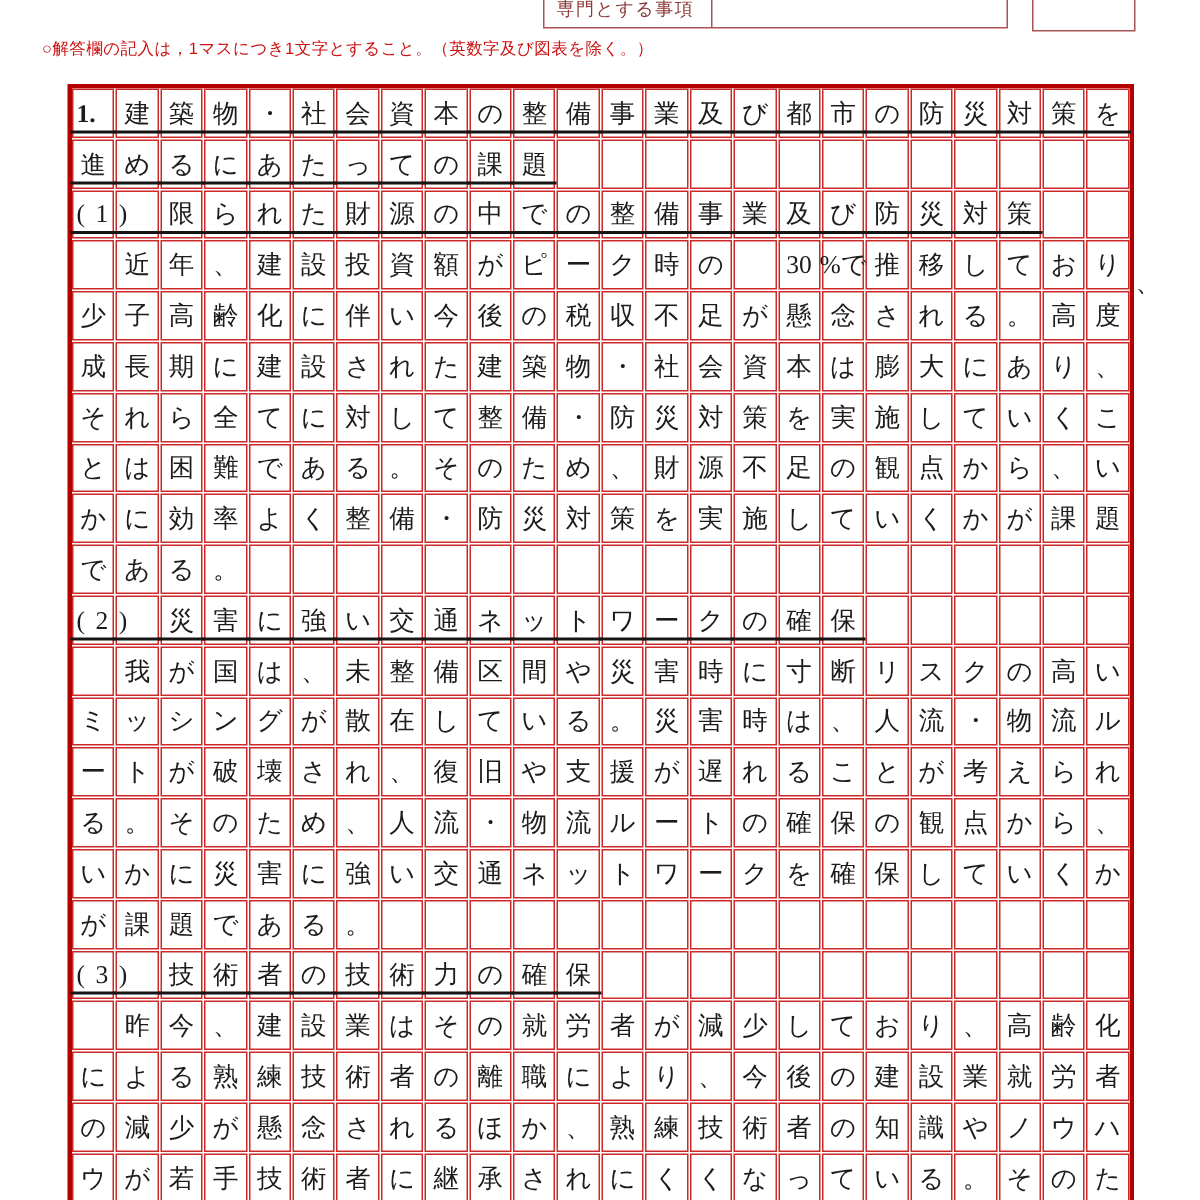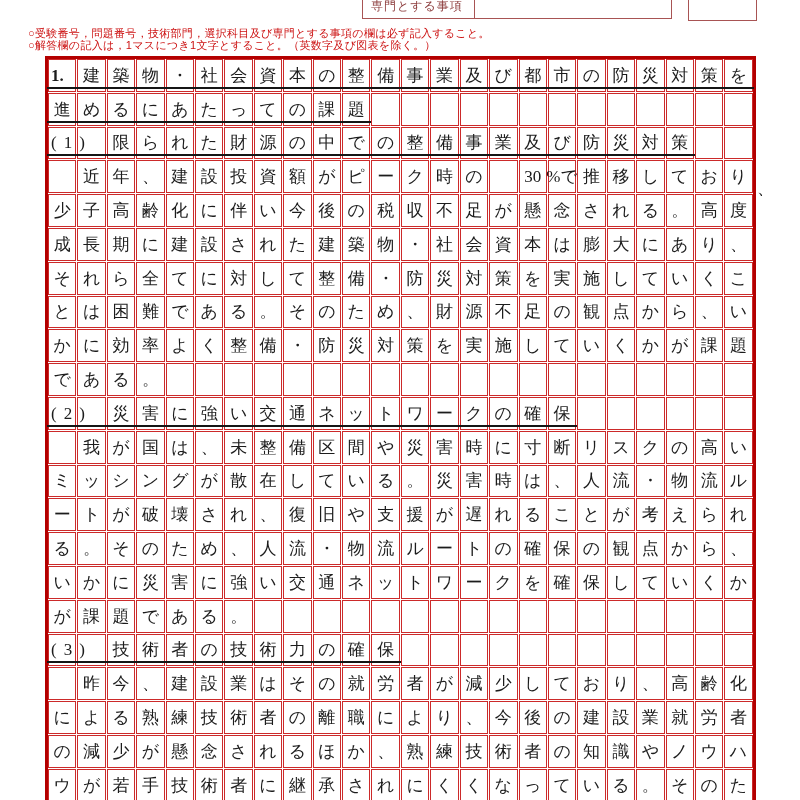--- a/index.html
+++ b/index.html
@@ -62,21 +62,20 @@
 </head>
 <body>
 
 <div class="field-box">
   <div class="field-label">専門とする事項</div>
   <div class="field-value"></div>
 </div>
 <div class="small-box"></div>
 
 <div class="notes">
-  <div class="note">○受験番号，問題番号，技術部門，選択科目及び専門とする事項の欄は必ず記入すること。</div>
   <div class="note">○解答欄の記入は，1マスにつき1文字とすること。（英数字及び図表を除く。）</div>
 </div>
 
 <div class="grid-wrap">
   <div class="grid">
       <div class="cell ul num start">
         <span>1.</span>
       </div>
       <div class="cell ul">
         <span>建</span>

